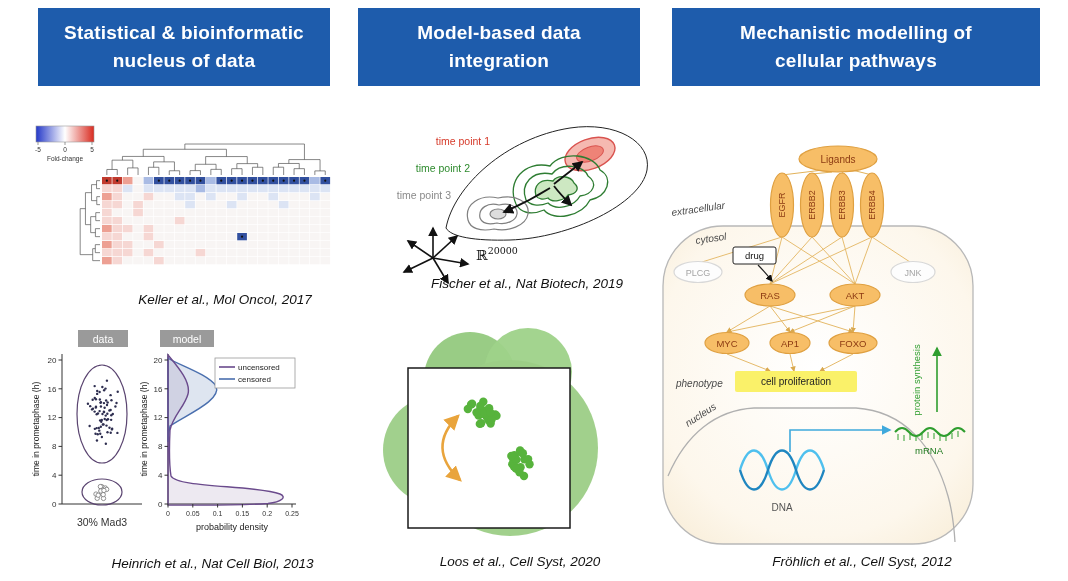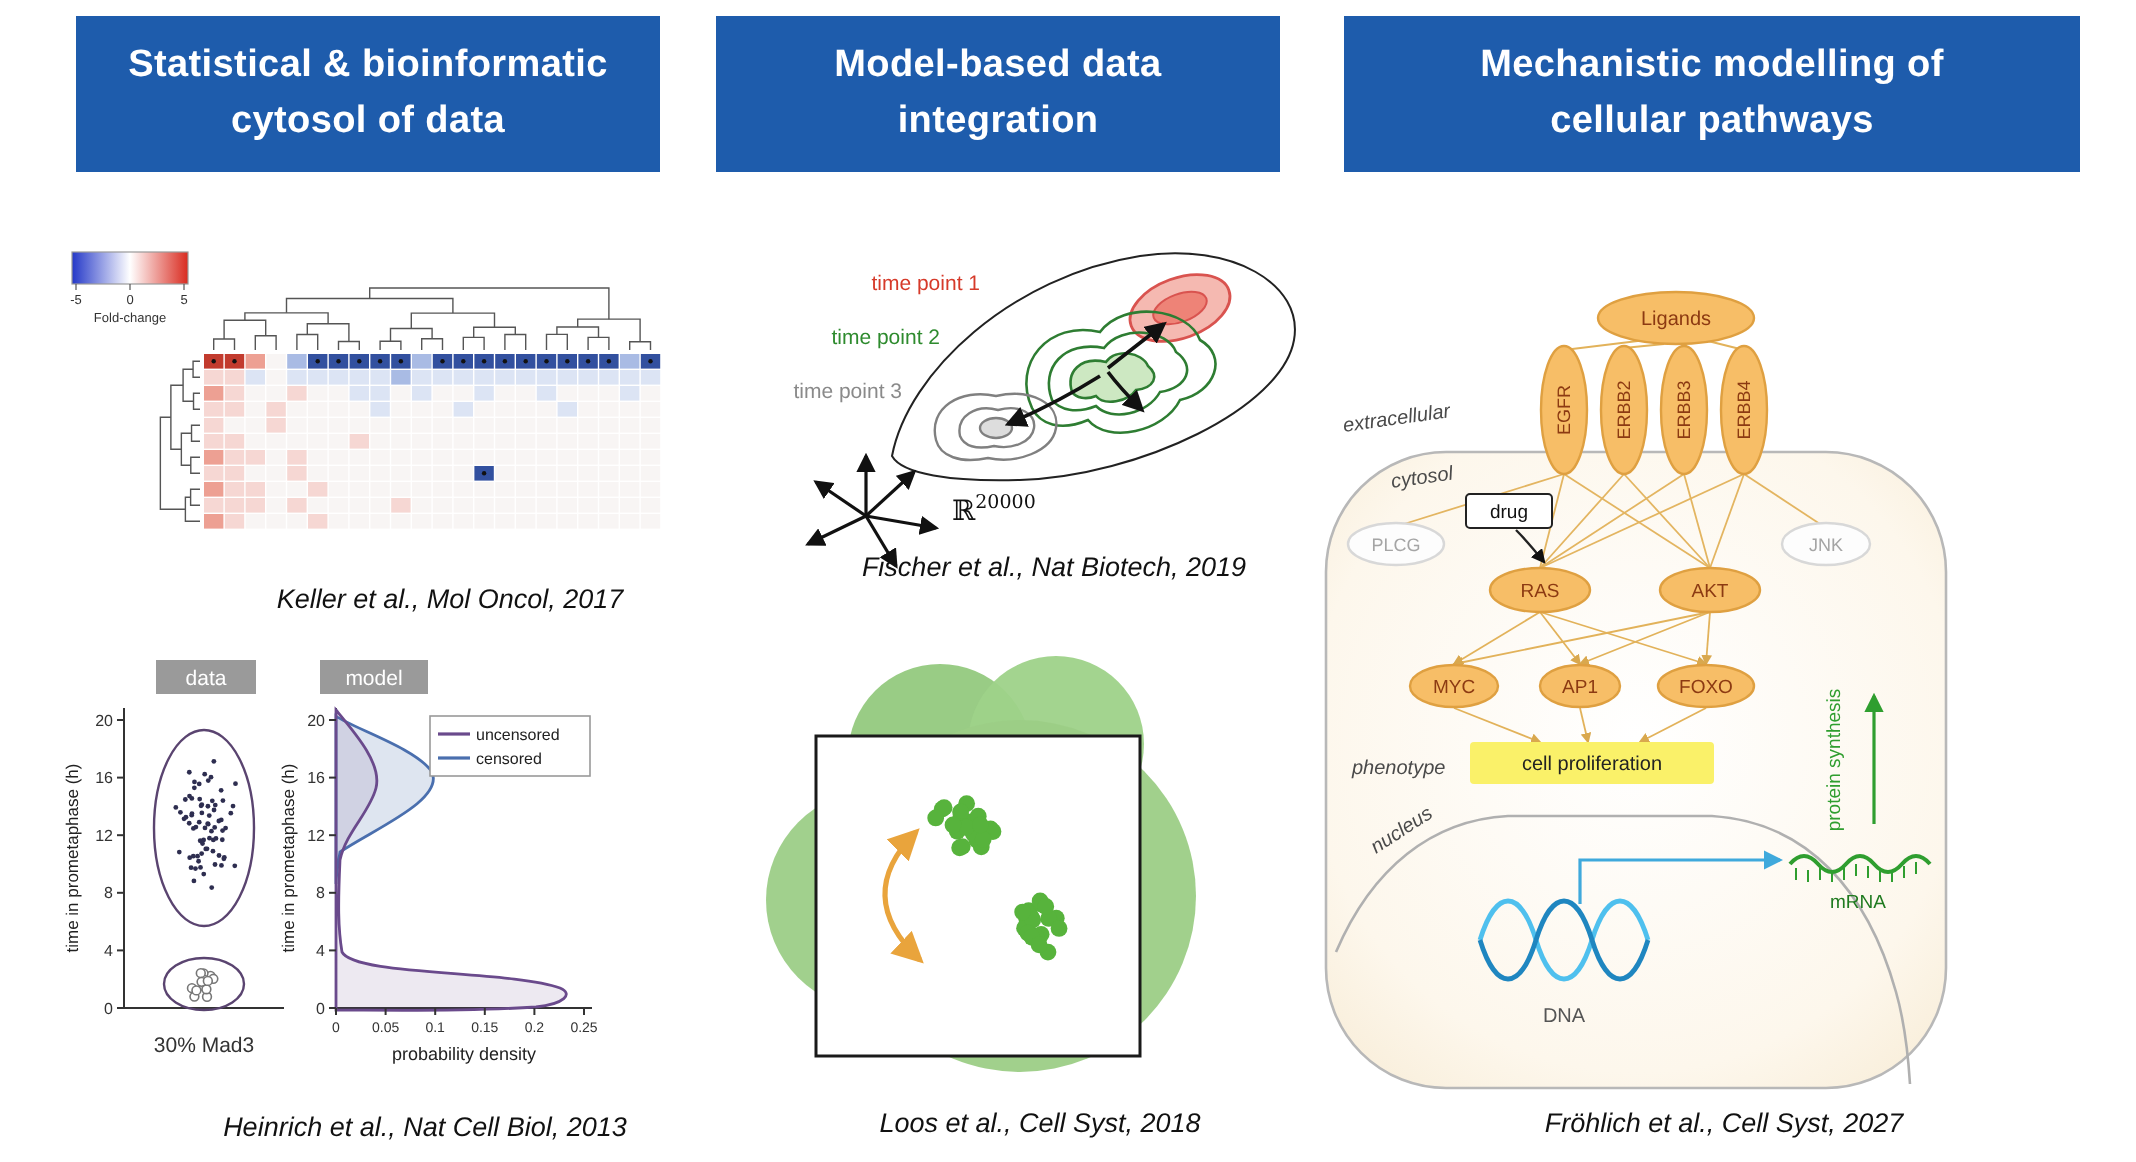--- a/index.html
+++ b/index.html
@@ -21,21 +21,21 @@
   svg text{font-family:"Liberation Sans",sans-serif;}
   .serif{font-family:"DejaVu Serif",serif;}
 </style>
 </head>
 <body>
 
 <div id="slide">
 
   <div class="header" id="header-1">
     <div>Statistical &amp; bioinformatic</div>
-    <div>cytosol of data</div>
+    <div>nucleus of data</div>
   </div>
   <div class="header" id="header-3">
     <div>Mechanistic modelling of</div>
     <div>cellular pathways</div>
   </div>
   <div class="header" id="header-2">
     <div>Model-based data</div>
     <div>integration</div>
   </div>
 
@@ -616,21 +616,21 @@
         <circle cx="135.93343215311566" cy="136.51880429203933" r="4.2" fill="#57B33C"></circle>
         <circle cx="139.9348473381251" cy="138.42176904094717" r="4.2" fill="#57B33C"></circle>
         <circle cx="137.9860419432322" cy="138.6487497530567" r="4.2" fill="#57B33C"></circle>
         <circle cx="145.98163148698708" cy="146.0463859839365" r="4.2" fill="#57B33C"></circle>
         <circle cx="144.86971630963185" cy="123.2226263207073" r="4.2" fill="#57B33C"></circle>
         <circle cx="141.5388566792632" cy="142.38098660157993" r="4.2" fill="#57B33C"></circle>
         <circle cx="133.32095695380121" cy="126.0204096720554" r="4.2" fill="#57B33C"></circle>
       </g>
     <path d="M 80,86 Q 48,118 82,150" fill="none" stroke="#E9A43C" stroke-width="2.6" marker-start="url(#mOr)" marker-end="url(#mOr)"></path>
   </svg>
-  <div class="citation" id="cit-loos">Loos et al., Cell Syst, 2018</div>
+  <div class="citation" id="cit-loos">Loos et al., Cell Syst, 2020</div>
 
   <svg id="pathway-svg" style="left:658px;top:98px" width="395" height="460" viewBox="0 0 395 460">
     <defs>
       <radialGradient id="cellgrad" cx="50%" cy="45%" r="75%">
         <stop offset="0" stop-color="#FFFFFF"></stop>
           <stop offset="0.7" stop-color="#FDF7EC"></stop>
           <stop offset="1" stop-color="#F7EBD4"></stop>
       </radialGradient>
       <marker id="mTan" markerWidth="6" markerHeight="6" refX="5" refY="3" orient="auto">
           <path d="M0,0L6,3L0,6Z" fill="#D9A84E"></path>
@@ -760,15 +760,15 @@
 
     <g stroke="#2F9E2F" fill="none">
       <path d="M 237,334 Q 244,326 251,334 Q 258,342 265,334 Q 272,326 279,334 Q 286,342 293,334 Q 300,326 307,334" stroke-width="2"></path>
       <path d="M240,336 v6 M246,337 v6 M252,336 v6 M258,338 v5 M264,336 v6 M270,334 v6 M276,335 v6 M282,337 v6 M288,337 v6 M294,335 v6 M300,333 v6" stroke-width="1"></path>
     </g>
     <text x="271" y="356" font-size="9.5" text-anchor="middle" fill="#1F7A1F">mRNA</text>
 
     <line x1="279" y1="314" x2="279" y2="250" stroke="#2F9E2F" stroke-width="1.6" marker-end="url(#mGrn)"></line>
     <text transform="rotate(-90 262 282)" x="262" y="282" font-size="9.5" text-anchor="middle" fill="#2F9E2F">protein synthesis</text>
   </svg>
-  <div class="citation" id="cit-froehlich">Fröhlich et al., Cell Syst, 2027</div>
+  <div class="citation" id="cit-froehlich">Fröhlich et al., Cell Syst, 2012</div>
 
 </div>
 
 </body></html>

